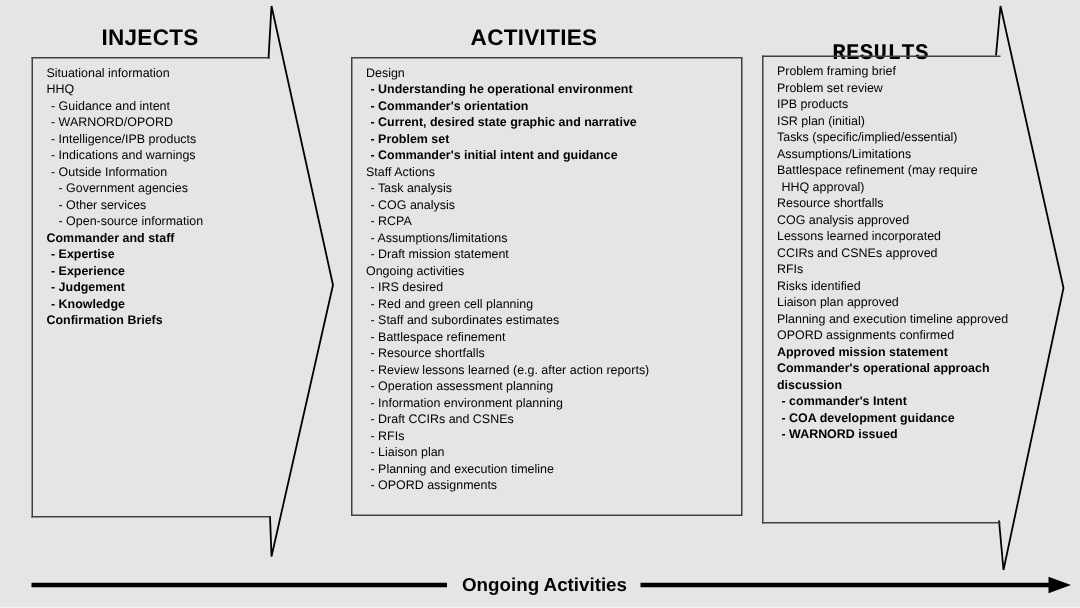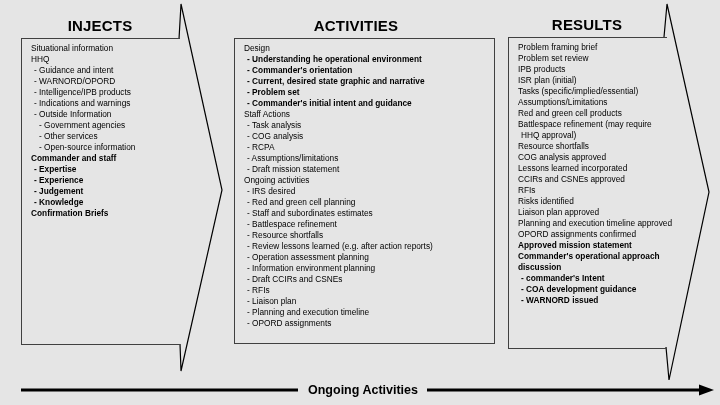--- a/index.html
+++ b/index.html
@@ -37,21 +37,21 @@
   <svg id="arrow-layer" viewBox="0 0 720 405" xmlns="http://www.w3.org/2000/svg">
     <polyline points="179,39 181,4 222,190 181,371 180,344" fill="none" stroke="#000000" stroke-width="1.2"></polyline>
     <polyline points="664,37 667,4 709,192 669,380 666,347" fill="none" stroke="#000000" stroke-width="1.2"></polyline>
     <line x1="21" y1="390" x2="298" y2="390" stroke="#000000" stroke-width="3"></line>
     <line x1="427" y1="390" x2="701" y2="390" stroke="#000000" stroke-width="3"></line>
     <polygon points="699,384.5 714,390 699,395.5" fill="#000000"></polygon>
   </svg>
 
   <div class="col-header" style="left:21px;width:158px;">INJECTS</div>
   <div class="col-header" style="left:226px;width:260px;">ACTIVITIES</div>
-  <div class="col-header" style="left:508px;width:158px;top:16px;">RESULTS</div>
+  <div class="col-header" style="left:508px;width:158px;top:27px;font-family:Liberation Mono, monospace;">RESULTS</div>
 
   <div class="box open-right" style="left:21px;top:38px;width:158px;height:305px;">
     <div class="list">
         <div class="line i0">Situational information</div>
         <div class="line i0">HHQ</div>
         <div class="line i1">- Guidance and intent</div>
         <div class="line i1">- WARNORD/OPORD</div>
         <div class="line i1">- Intelligence/IPB products</div>
         <div class="line i1">- Indications and warnings</div>
         <div class="line i1">- Outside Information</div>
@@ -99,21 +99,20 @@
   </div>
 
   <div class="box open-right" style="left:508px;top:37px;width:158px;height:310px;">
     <div class="list">
         <div class="line i0">Problem framing brief</div>
         <div class="line i0">Problem set review</div>
         <div class="line i0">IPB products</div>
         <div class="line i0">ISR plan (initial)</div>
         <div class="line i0">Tasks (specific/implied/essential)</div>
         <div class="line i0">Assumptions/Limitations</div>
-        <div class="line i0">Red and green cell products</div>
         <div class="line i0">Battlespace refinement (may require</div>
         <div class="line i1">HHQ approval)</div>
         <div class="line i0">Resource shortfalls</div>
         <div class="line i0">COG analysis approved</div>
         <div class="line i0">Lessons learned incorporated</div>
         <div class="line i0">CCIRs and CSNEs approved</div>
         <div class="line i0">RFIs</div>
         <div class="line i0">Risks identified</div>
         <div class="line i0">Liaison plan approved</div>
         <div class="line i0">Planning and execution timeline approved</div>

